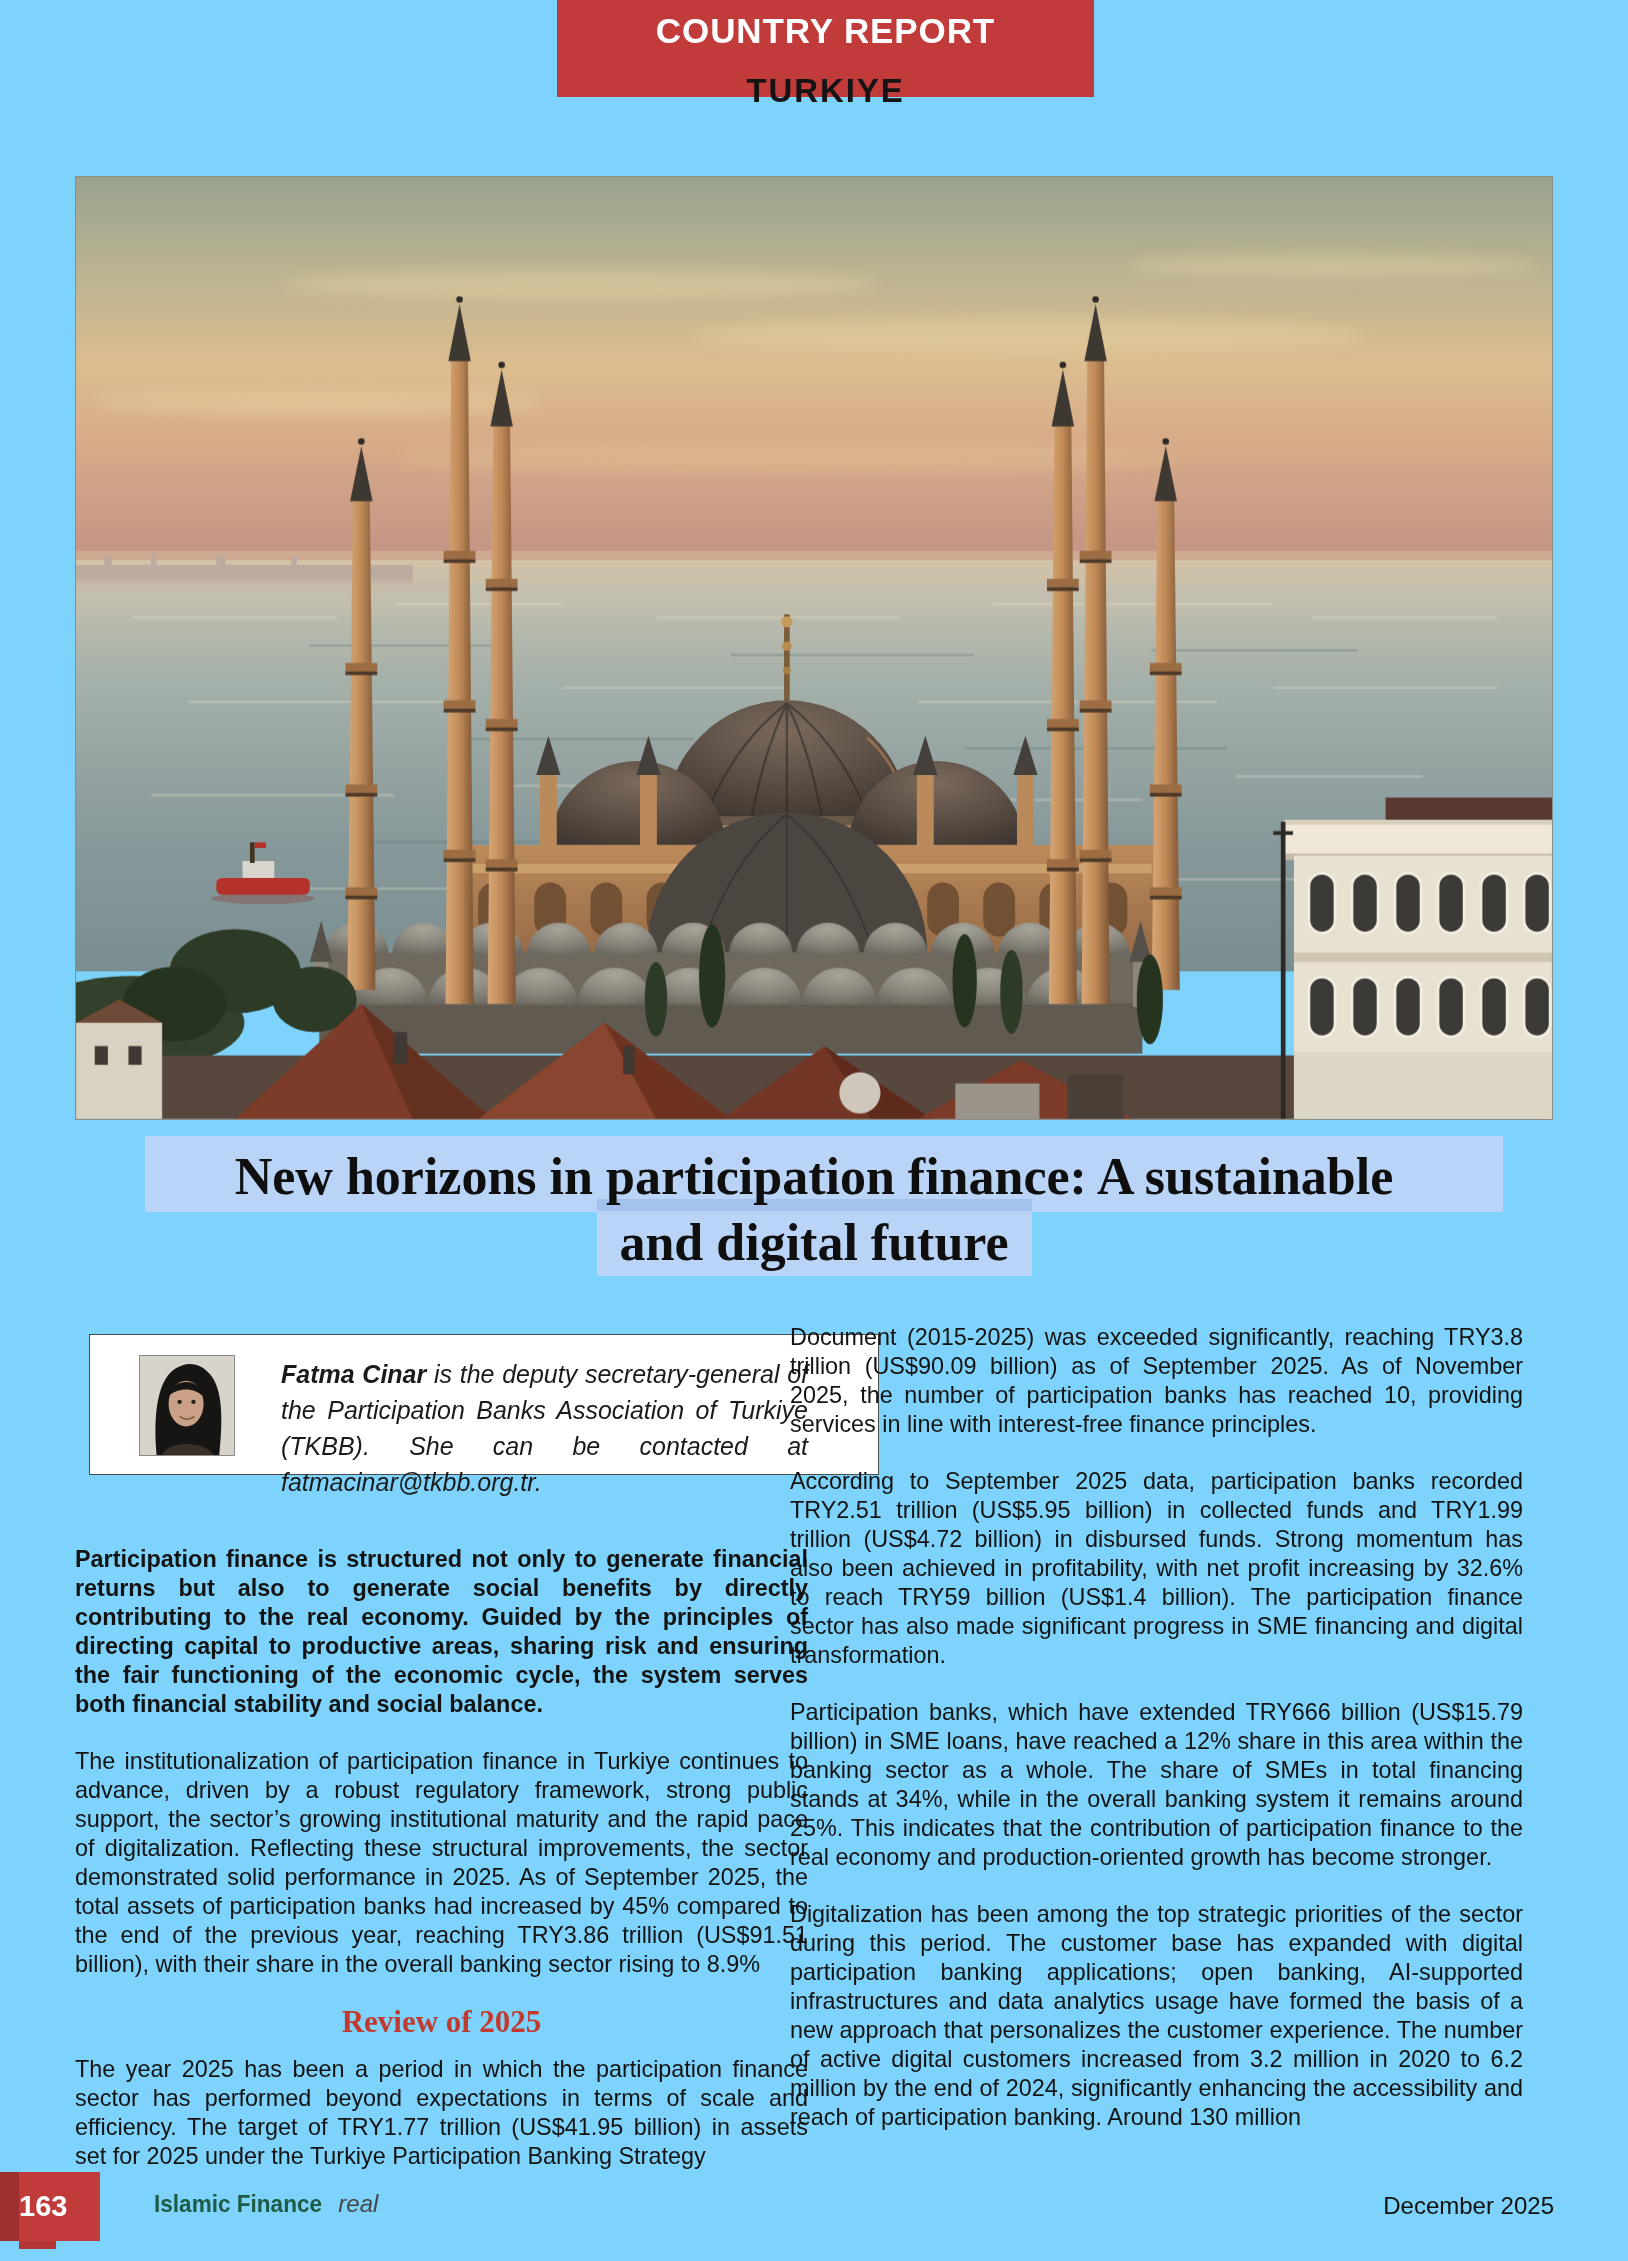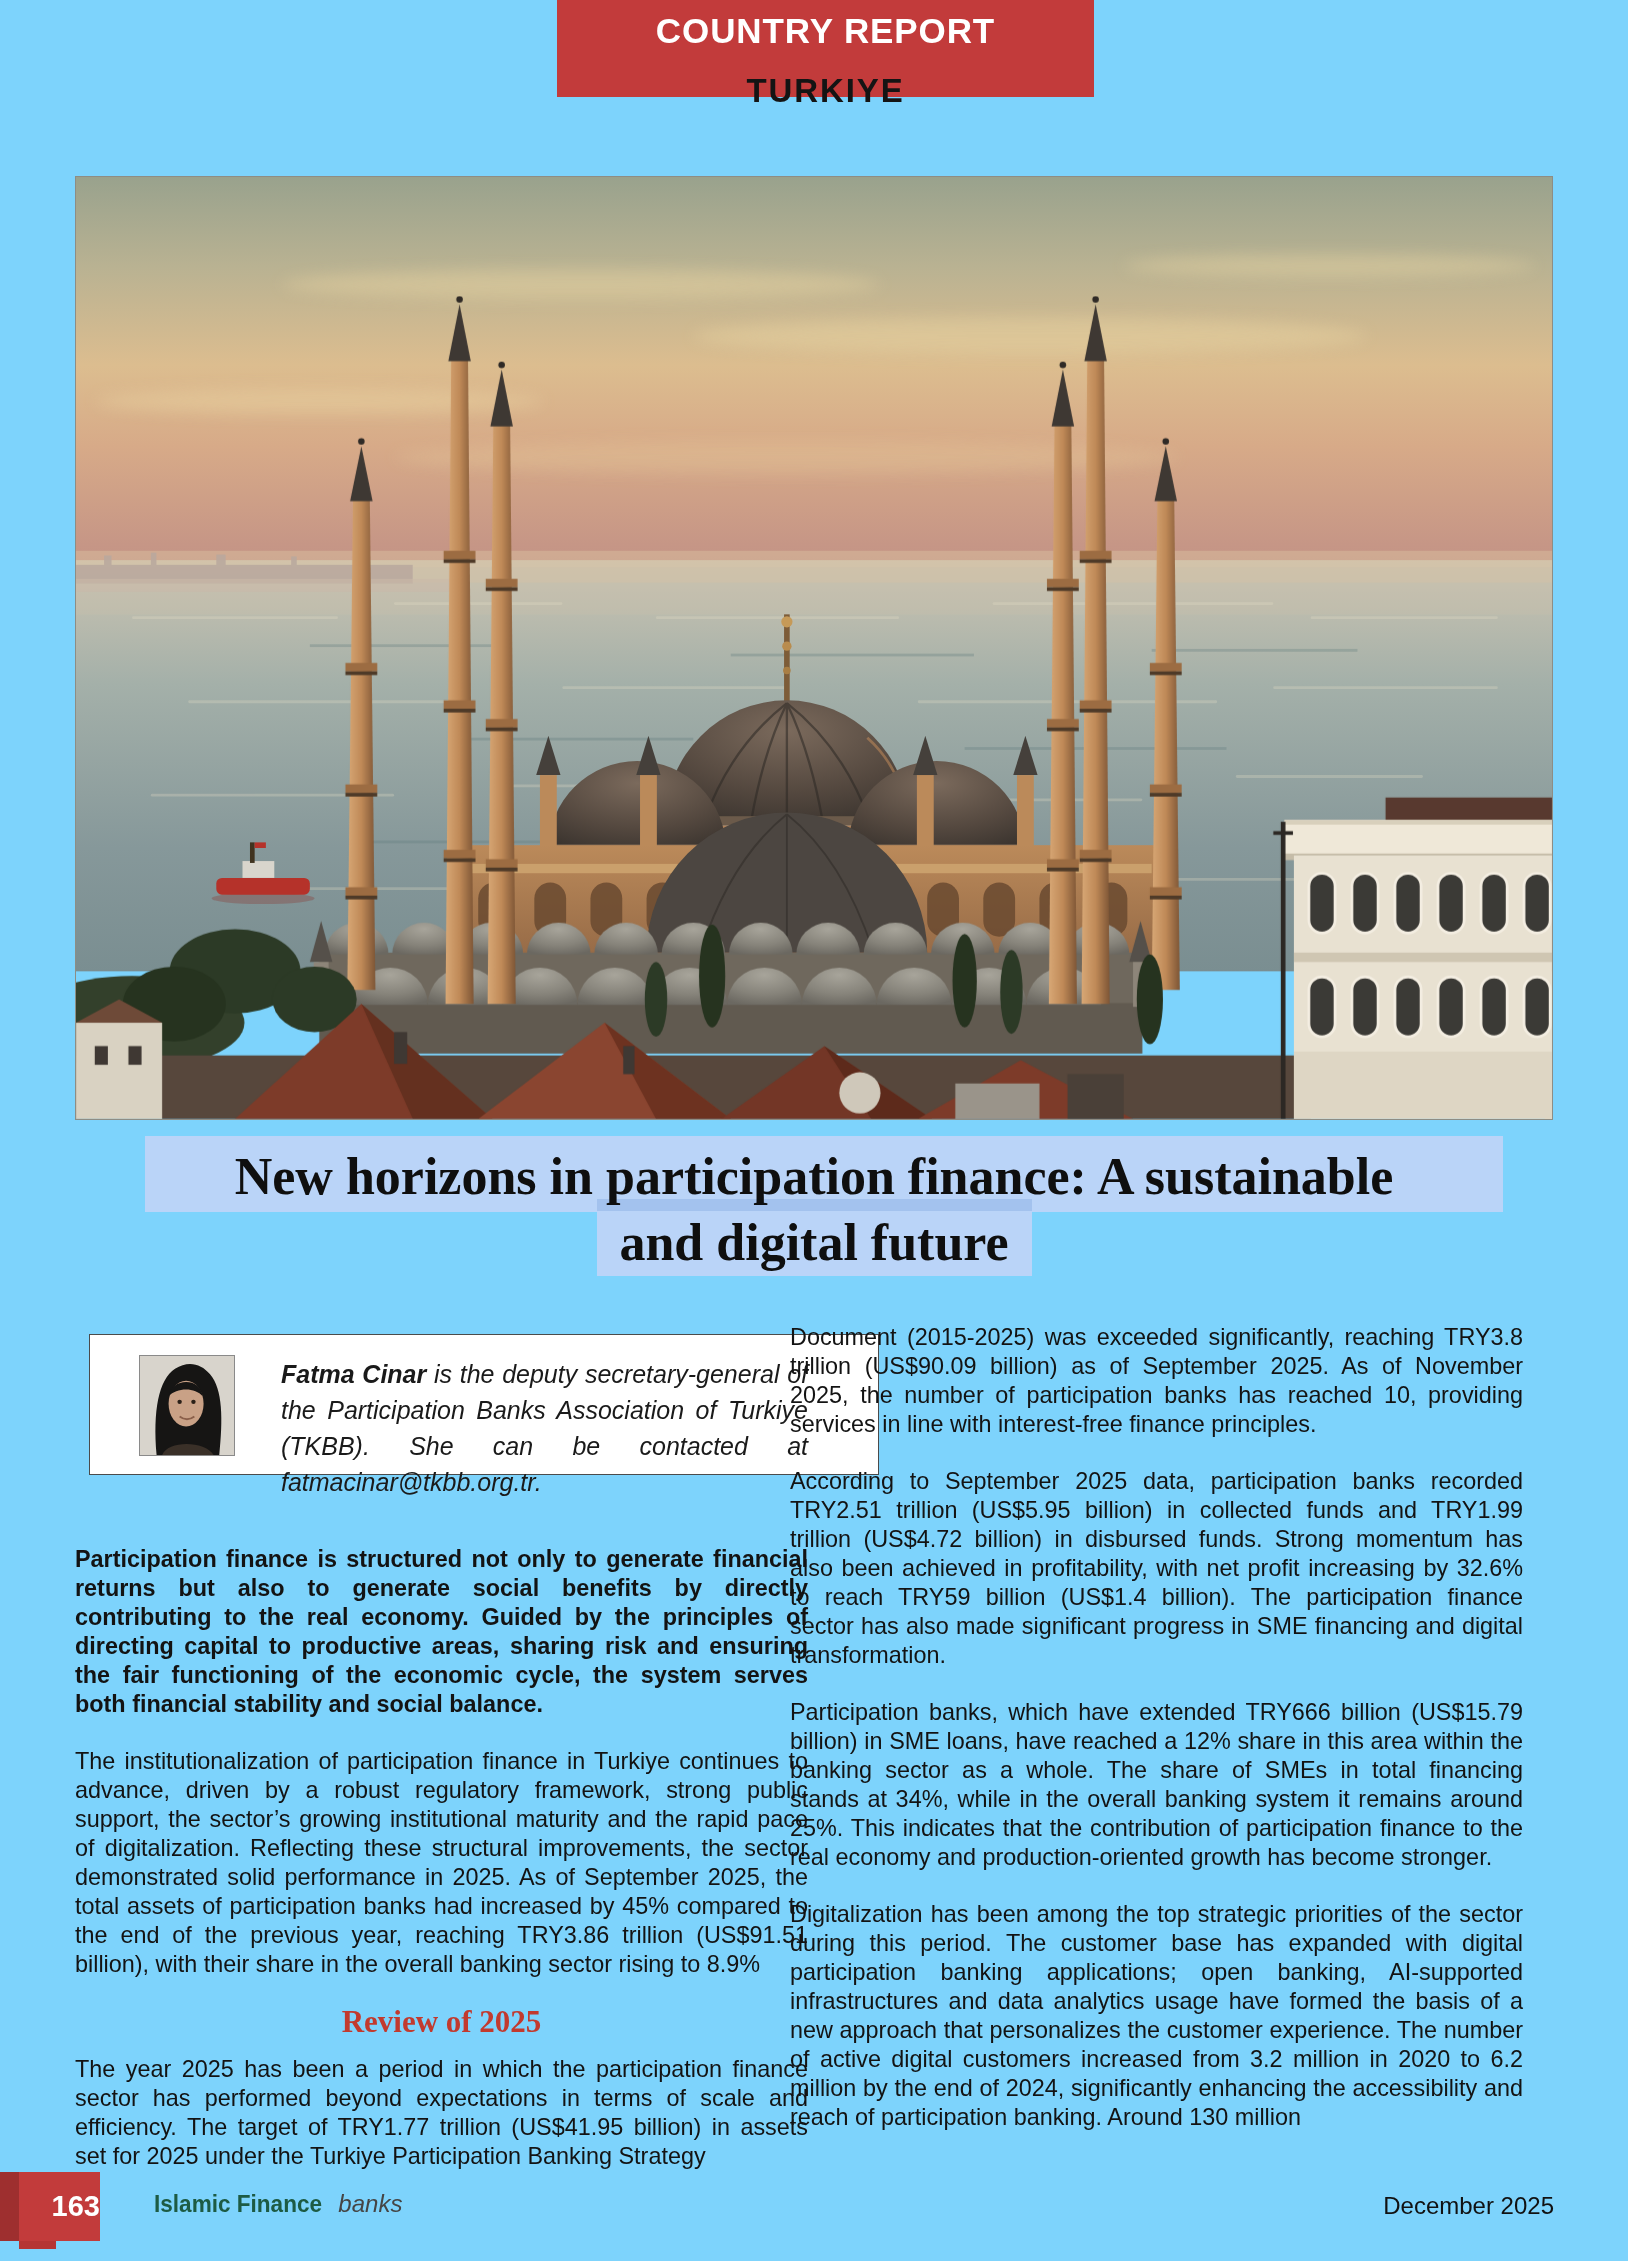--- a/index.html
+++ b/index.html
@@ -42,21 +42,21 @@
   .col-left  { left:75px;  top:1502px;margin-top:43px; }
   .col-right { left:790px; top:1323px; }
   .body-col p { margin:0 0 28px 0; }
   .lead { font-weight:bold; }
   .section-heading { font-family:"Liberation Serif",serif; font-weight:bold; font-size:31px;
                      color:#c23a2e; margin:1.9px 0 19px 0; text-align:center; }
 
   
   .page-tab-flap { left:0; top:2172px; width:19px; height:69px; background:#9e2f2f; }
   .page-tab { left:19px; top:2172px; width:81px; height:69px; background:#c23b3b; color:#ffffff;
-              font-weight:bold; font-size:29px; line-height:69px; text-align:right; }
+              font-weight:bold; font-size:29px; line-height:69px; text-align:left; }
   .page-tab-bottom { left:19px; top:2241px; width:37px; height:7.5px; background:#b53535; }
   .brand { left:154px; top:2190px; font-size:24px; white-space:nowrap; }
   .brand-main { display:inline-block; transform:scaleX(.94); transform-origin:left;
                 color:#1d5b44; font-weight:bold; letter-spacing:0px; }
   .brand-news { font-style:italic; color:#454545; margin-left:5.6px; }
   .issue-date { left:1181px; top:2192px; width:373px; text-align:right; font-size:24px; color:#111111; }
 </style>
 </head>
 <body>
 
@@ -438,17 +438,17 @@
   <div class="abs body-col col-right">
     <p>Document (2015-2025) was exceeded significantly, reaching TRY3.8 trillion (US$90.09 billion) as of September 2025. As of November 2025, the number of participation banks has reached 10, providing services in line with interest-free finance principles.</p>
     <p>According to September 2025 data, participation banks recorded TRY2.51 trillion (US$5.95 billion) in collected funds and TRY1.99 trillion (US$4.72 billion) in disbursed funds. Strong momentum has also been achieved in profitability, with net profit increasing by 32.6% to reach TRY59 billion (US$1.4 billion). The participation finance sector has also made significant progress in SME financing and digital transformation.</p>
     <p>Participation banks, which have extended TRY666 billion (US$15.79 billion) in SME loans, have reached a 12% share in this area within the banking sector as a whole. The share of SMEs in total financing stands at 34%, while in the overall banking system it remains around 25%.  This indicates that the contribution of participation finance to the real economy and production-oriented growth has become stronger.</p>
     <p>Digitalization has been among the top strategic priorities of the sector during this period. The customer base has expanded with digital participation banking applications; open banking, AI-supported infrastructures and data analytics usage have formed the basis of a new approach that personalizes the customer experience. The number of active digital customers increased from 3.2 million in 2020 to 6.2 million by the end of 2024, significantly enhancing the accessibility and reach of participation banking. Around 130 million</p>
   </div>
 
   <div class="abs page-tab-flap"></div>
   <div class="abs page-tab"><span>163</span></div>
   <div class="abs page-tab-bottom"></div>
-  <div class="abs brand"><span class="brand-main">Islamic Finance</span><span class="brand-news">banks</span></div>
+  <div class="abs brand"><span class="brand-main">Islamic Finance</span><span class="brand-news">real</span></div>
   <div class="abs issue-date">December 2025</div>
 
 </div>
 
 
 </body></html>

